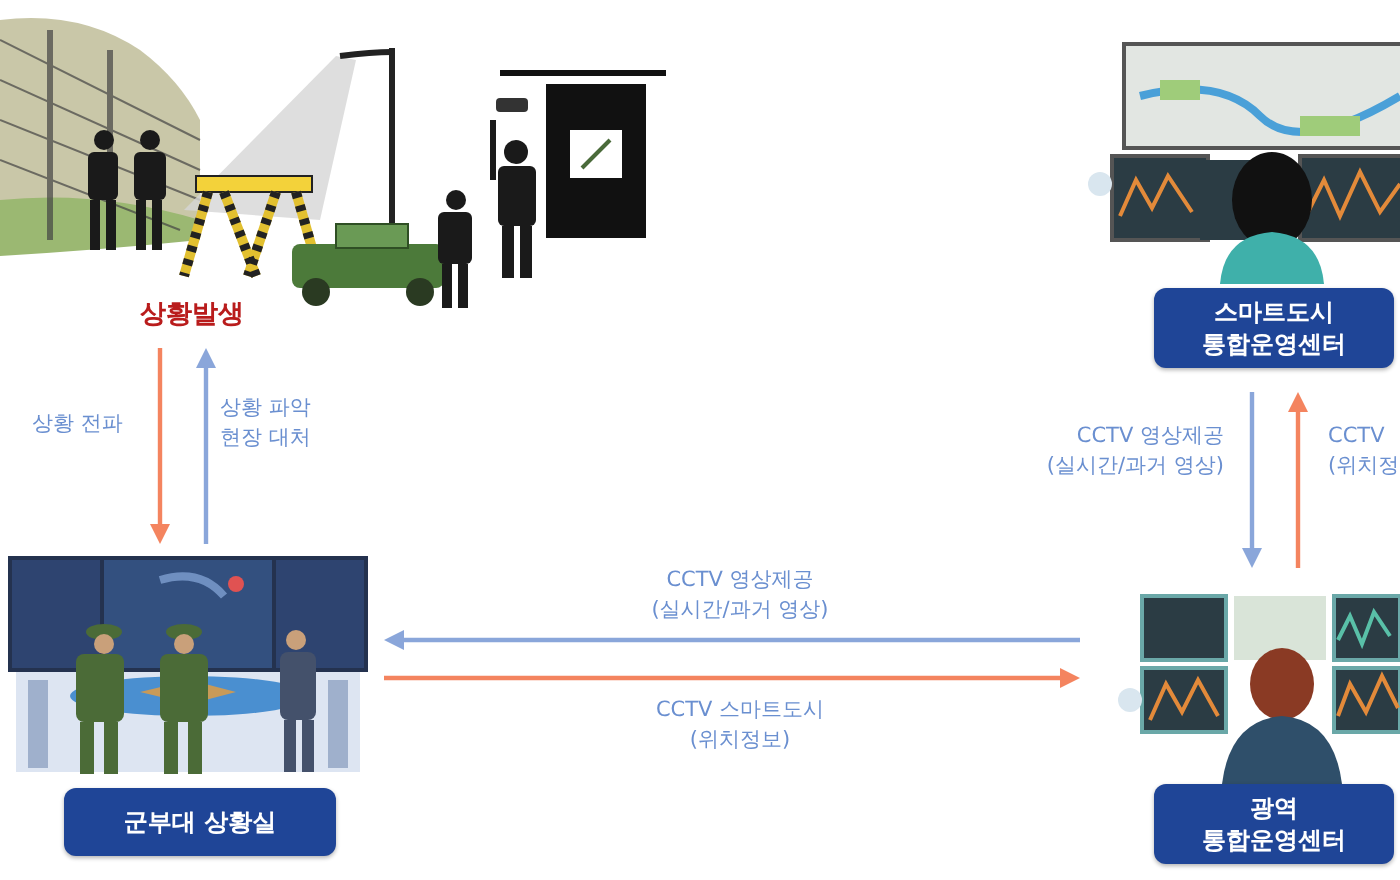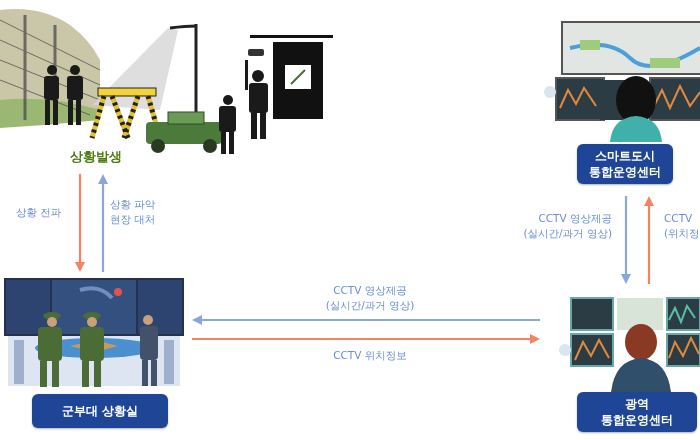--- a/index.html
+++ b/index.html
@@ -6,21 +6,21 @@
   body { width: 700px; height: 440px; position: relative; overflow: hidden;
          font-family: "DejaVu Sans", "Liberation Sans", sans-serif; }
   .abs { position: absolute; }
   .lbl { color: #6a8fd0; font-size: 10.5px; line-height: 15px; text-align: center; white-space: nowrap; }
   .lbl.left { text-align: left; }
   .lbl.right { text-align: right; }
   .badge { background: #1f4597; color: #ffffff; border-radius: 6px; font-weight: bold;
            font-size: 12px; line-height: 16px; text-align: center; display: flex;
            flex-direction: column; justify-content: center; align-items: center;
            box-shadow: 0 1px 2px rgba(0,0,0,0.3); }
-  .title-text { color: #4d7c0f; font-weight: bold; font-size: 13px; }
+  .title-text { color: #b91c1c; font-weight: bold; font-size: 13px; }
   svg { position: absolute; overflow: visible; }
 </style>
 </head>
 <body>
 
 <div class="abs" style="left:0;top:0;width:340px;height:160px;">
   <svg width="340" height="160">
 
     <path d="M0,10 Q40,5 70,25 Q90,40 100,60 L100,110 Q60,120 0,125 Z" fill="#c9c7a8"></path>
     <path d="M0,100 Q50,95 100,110 L100,120 Q50,125 0,128 Z" fill="#9bb872"></path>
@@ -151,40 +151,41 @@
 </div>
 <svg style="left:190px;top:314px;" width="352" height="12">
   <line x1="10" y1="6" x2="350" y2="6" stroke="#8aa6da" stroke-width="2.2"></line>
   <polygon points="12,1 12,11 2,6" fill="#8aa6da"></polygon>
 </svg>
 <svg style="left:190px;top:333px;" width="352" height="12">
   <line x1="2" y1="6" x2="342" y2="6" stroke="#f4845f" stroke-width="2.2"></line>
   <polygon points="340,1 340,11 350,6" fill="#f4845f"></polygon>
 </svg>
 <div class="abs lbl" style="left:300px;top:348px;width:140px;">
-  <div>CCTV 위치정보</div>
+  <div>CCTV 스마트도시</div>
+  <div>(위치정보)</div>
 </div>
 
 <div class="abs" style="left:540px;top:18px;width:160px;height:128px;">
   <svg width="160" height="128">
     <rect x="22" y="4" width="140" height="52" fill="#e2e6e2" stroke="#555" stroke-width="2"></rect>
     <path d="M30,30 Q70,20 90,40 T160,30" stroke="#4aa0d8" stroke-width="4" fill="none"></path>
     <rect x="40" y="22" width="20" height="10" fill="#9fcc7a"></rect>
       <rect x="110" y="40" width="30" height="10" fill="#9fcc7a"></rect>
     <rect x="16" y="60" width="48" height="42" fill="#2b3c44" stroke="#555" stroke-width="2"></rect>
     <path d="M20,90 L28,72 L36,86 L44,70 L56,88" stroke="#e38a3a" stroke-width="2" fill="none"></path>
     <rect x="60" y="62" width="40" height="40" fill="#2b3c44"></rect>
     <rect x="110" y="60" width="52" height="42" fill="#2b3c44" stroke="#555" stroke-width="2"></rect>
     <path d="M114,88 L122,72 L130,90 L140,68 L150,88 L160,74" stroke="#e38a3a" stroke-width="2" fill="none"></path>
     <ellipse cx="96" cy="82" rx="20" ry="24" fill="#111"></ellipse>
     <path d="M70,124 Q72,100 96,98 Q120,100 122,124 Z" fill="#3fb0aa"></path>
     <circle cx="10" cy="74" r="6" fill="#d9e6ef"></circle>
   </svg>
 </div>
-<div class="abs badge" style="left:577px;top:144px;width:96px;height:40px;">
+<div class="abs badge" style="left:577px;top:144px;width:120px;height:40px;">
   <span>스마트도시</span>
   <span>통합운영센터</span>
 </div>
 
 <svg style="left:620px;top:194px;" width="12" height="92">
   <line x1="6" y1="2" x2="6" y2="82" stroke="#8aa6da" stroke-width="2.2"></line>
   <polygon points="1,80 11,80 6,90" fill="#8aa6da"></polygon>
 </svg>
 <svg style="left:643px;top:194px;" width="12" height="92">
   <line x1="6" y1="10" x2="6" y2="90" stroke="#f4845f" stroke-width="2.2"></line>

